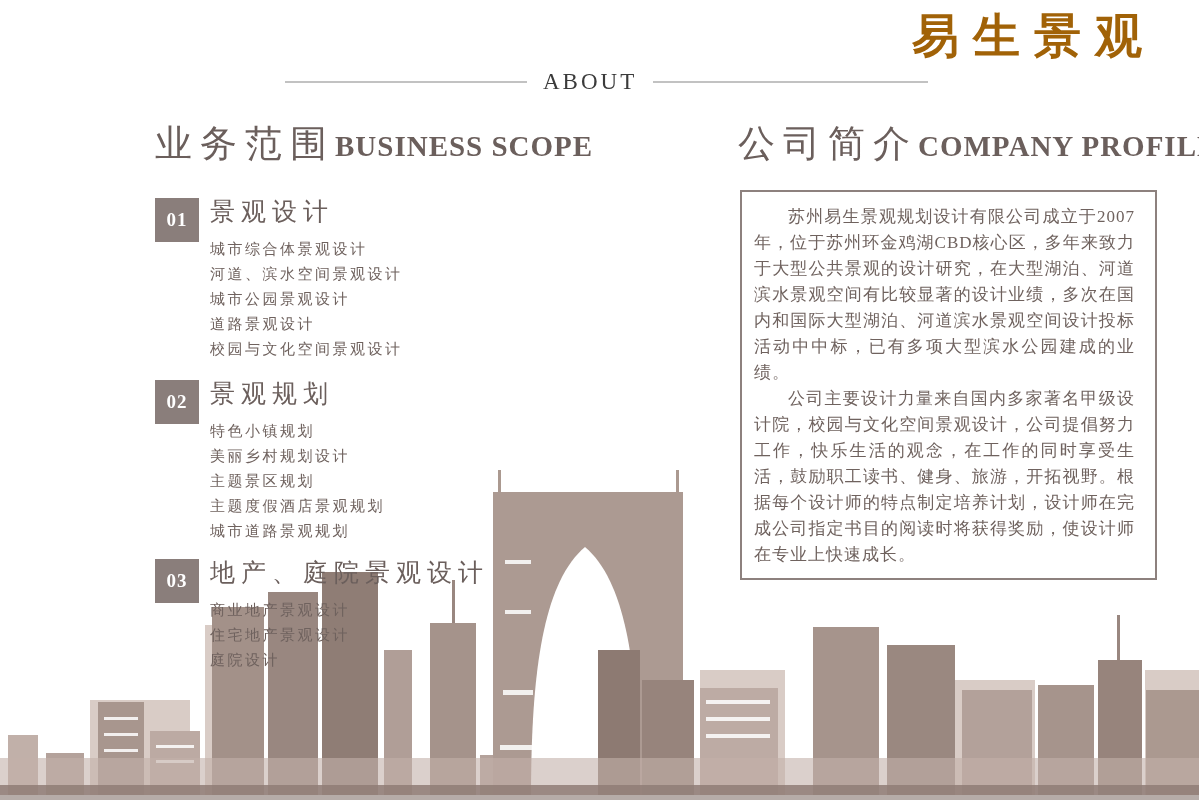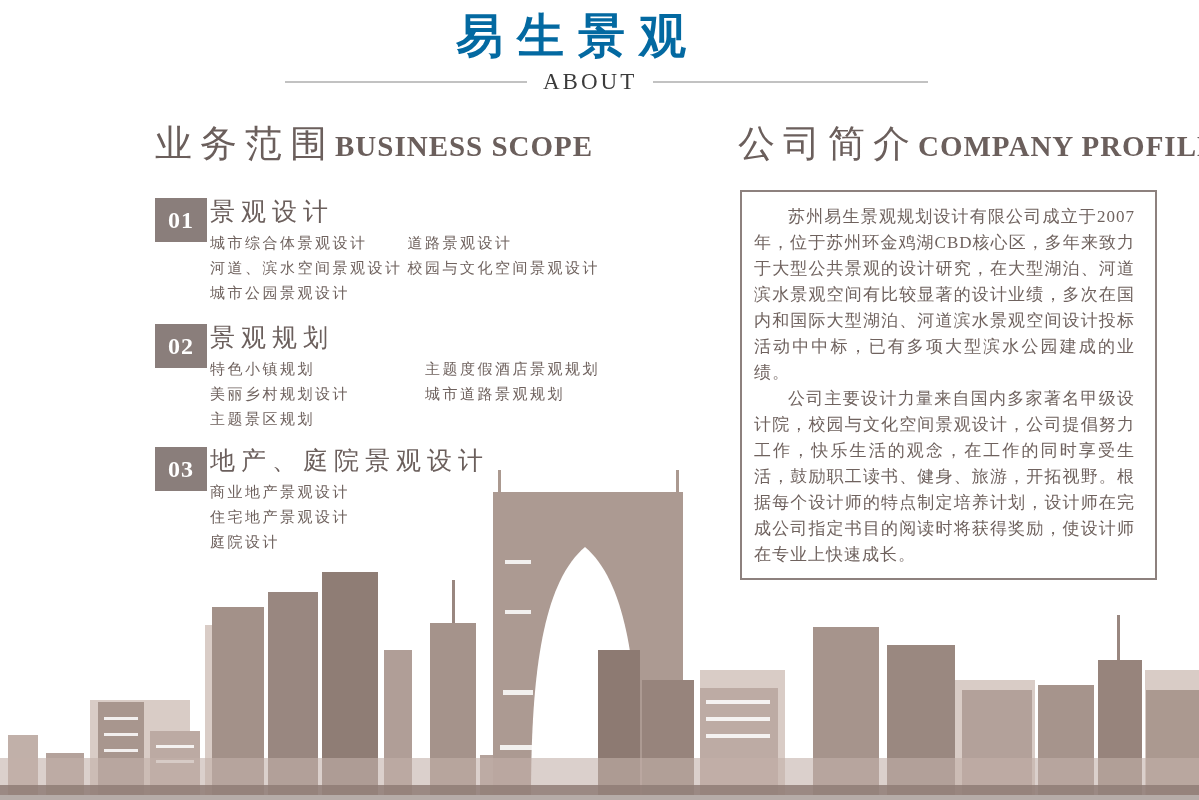--- a/index.html
+++ b/index.html
@@ -9,22 +9,22 @@
     background:#ffffff; overflow:hidden;
     font-family:"Liberation Serif","DejaVu Serif",serif;
     color:#6f625e;
   }
   
   .skyline { position:absolute; left:0; bottom:0; width:1199px; height:345px; }
 
   
   .header { position:absolute; top:8px; left:0; width:1156px; text-align:center; }
   .brand-title {
-    font-size:47px; font-weight:700; color:#0369a1;
-    letter-spacing:14px; line-height:56px; white-space:nowrap;
+    font-size:47px; font-weight:700; color:#a16207;
+    letter-spacing:14px; line-height:56px; white-space:nowrap;text-align:right;
   }
   .about-row {
     position:absolute; top:70px; left:285px; width:586px;
     display:flex; align-items:center; gap:16px;
   }
   .about-row .line { flex:1; height:2px; background:#c2c2c2; }
   .about-row .line.left { flex:0 0 242px; }
   .about-row .line.right { flex:0 0 275px; }
   .about-label {
     font-size:23px; color:#3b3b3b; letter-spacing:3px; line-height:23px;
@@ -35,29 +35,29 @@
   .h-cn { font-size:37px; color:#6b5f5c; letter-spacing:8px; line-height:48px; font-weight:400; }
   .h-en { font-size:29px; color:#6b5f5c; font-weight:700; letter-spacing:1px; }
 
   
   .business { position:absolute; left:155px; top:120px; width:445px; }
   .block { position:relative; padding-left:55px; }
   .block-1 { margin-top:28px; }
   .block-2 { margin-top:16px; }
   .block-3 { margin-top:13px; }
   .badge {
-    position:absolute; left:0; top:2px; width:52px; height:44px;
-    background:#8a7e7b; color:#ffffff; font-size:24px; font-weight:700;
+    position:absolute; left:0; top:2px; width:44px; height:44px;
+    background:#8a7e7b; color:#ffffff; font-size:19px; font-weight:700;
     display:flex; align-items:center; justify-content:center; letter-spacing:1px;
   }
   .block-title {
     font-size:25px; color:#6b5f5c; letter-spacing:6px; line-height:32px; font-weight:400;
     white-space:nowrap;
   }
-  .cols { display:flex; margin-top:3px; }
+  .cols { display:flex; margin-top:9px;flex-direction:column; }
   .col1 { width:227px; }
   .col2 { flex:1; }
   .item {
     font-size:15px; line-height:25px; color:#6f625e; letter-spacing:2.5px; white-space:nowrap;
   }
 
   
   .profile { position:absolute; left:738px; top:120px; width:420px; }
   .profile-box {
     margin-top:22px; margin-left:2px; width:417px; height:390px;

